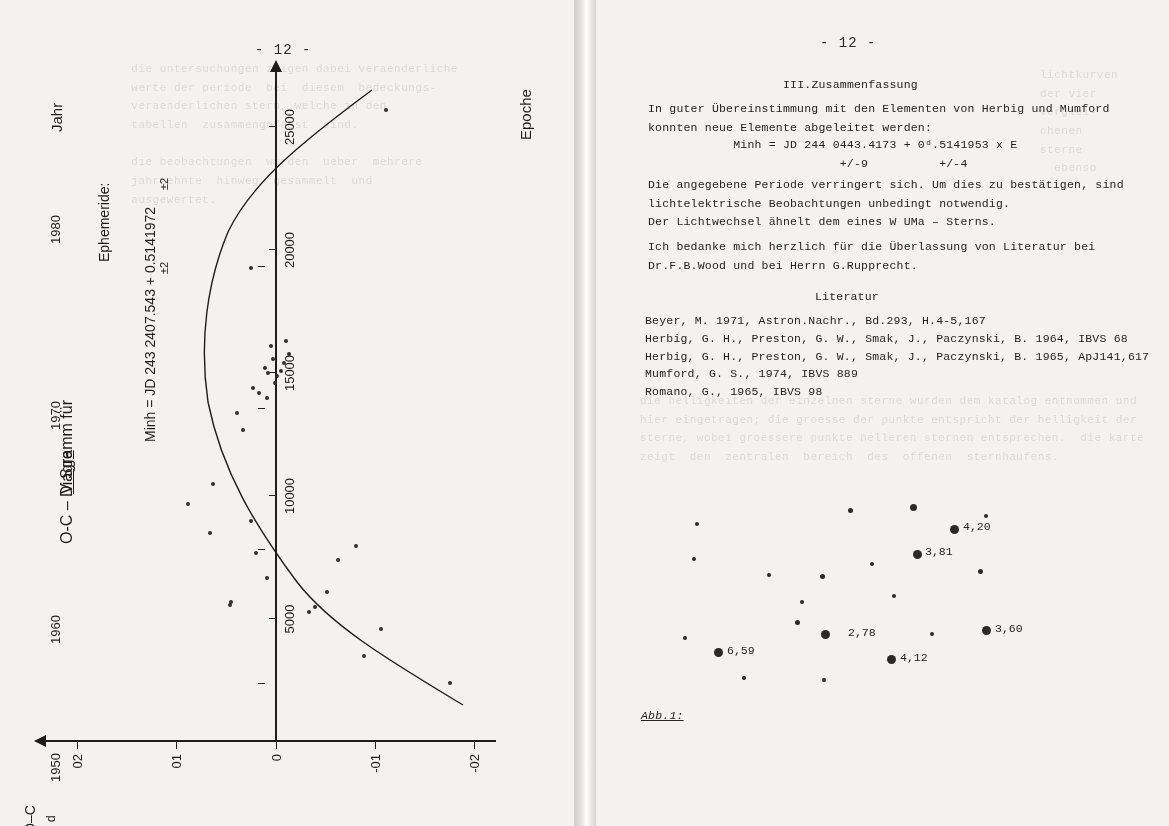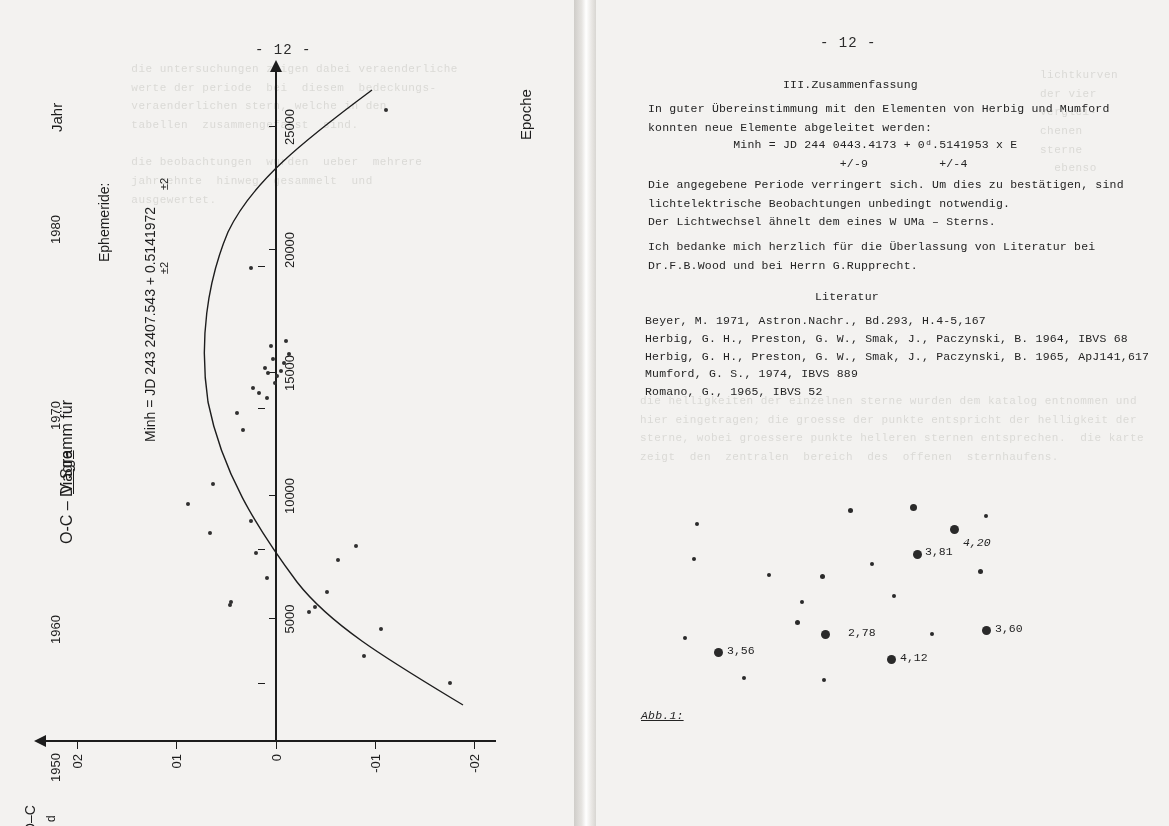--- a/index.html
+++ b/index.html
@@ -348,21 +348,21 @@
 lichtelektrische Beobachtungen unbedingt notwendig.
 Der Lichtwechsel ähnelt dem eines W UMa – Sterns.</div>
   <div class="typed" id="para3">Ich bedanke mich herzlich für die Überlassung von Literatur bei
 Dr.F.B.Wood und bei Herrn G.Rupprecht.</div>
   <div class="typed" id="lit-heading">Literatur</div>
 
   <div class="typed" id="lit-list"><span>Beyer, M. 1971, Astron.Nachr., Bd.293, H.4-5,167</span>
 <span>Herbig, G. H., Preston, G. W., Smak, J., Paczynski, B. 1964, IBVS 68</span>
 <span>Herbig, G. H., Preston, G. W., Smak, J., Paczynski, B. 1965, ApJ141,617</span>
 <span>Mumford, G. S., 1974, IBVS 889</span>
-<span>Romano, G., 1965, IBVS 52</span></div>
+<span>Romano, G., 1965, IBVS 98</span></div>
 
   <div class="starmap">
     <div class="star" style="left:75px; top:82px; width:4px; height:4px;"></div>
     <div class="star" style="left:228px; top:68px; width:5px; height:5px;"></div>
     <div class="star" style="left:290px; top:64px; width:7px; height:7px;"></div>
     <div class="star" style="left:330px; top:85px; width:9px; height:9px;"></div>
     <div class="star" style="left:364px; top:74px; width:4px; height:4px;"></div>
     <div class="star" style="left:293px; top:110px; width:9px; height:9px;"></div>
     <div class="star" style="left:250px; top:122px; width:4px; height:4px;"></div>
     <div class="star" style="left:147px; top:133px; width:4px; height:4px;"></div>
@@ -374,23 +374,23 @@
     <div class="star" style="left:175px; top:180px; width:5px; height:5px;"></div>
     <div class="star" style="left:201px; top:190px; width:9px; height:9px;"></div>
     <div class="star" style="left:362px; top:186px; width:9px; height:9px;"></div>
     <div class="star" style="left:94px; top:208px; width:9px; height:9px;"></div>
     <div class="star" style="left:267px; top:215px; width:9px; height:9px;"></div>
     <div class="star" style="left:202px; top:238px; width:4px; height:4px;"></div>
     <div class="star" style="left:122px; top:236px; width:4px; height:4px;"></div>
     <div class="star" style="left:63px; top:196px; width:4px; height:4px;"></div>
     <div class="star" style="left:310px; top:192px; width:4px; height:4px;"></div>
 
-    <div class="star-label" style="left:343px; top:96px;font-style:italic;">4,20</div>
+    <div class="star-label" style="left:343px; top:80px;">4,20</div>
     <div class="star-label" style="left:305px; top:105px;">3,81</div>
     <div class="star-label" style="left:228px; top:186px;">2,78</div>
     <div class="star-label" style="left:375px; top:182px;">3,60</div>
-    <div class="star-label" style="left:107px; top:204px;">3,56</div>
+    <div class="star-label" style="left:107px; top:204px;">6,59</div>
     <div class="star-label" style="left:280px; top:211px;">4,12</div>
   </div>
 
   <div class="typed" id="fig-caption-label">Abb.1:</div>
 
 </div>
 
 </body></html>

